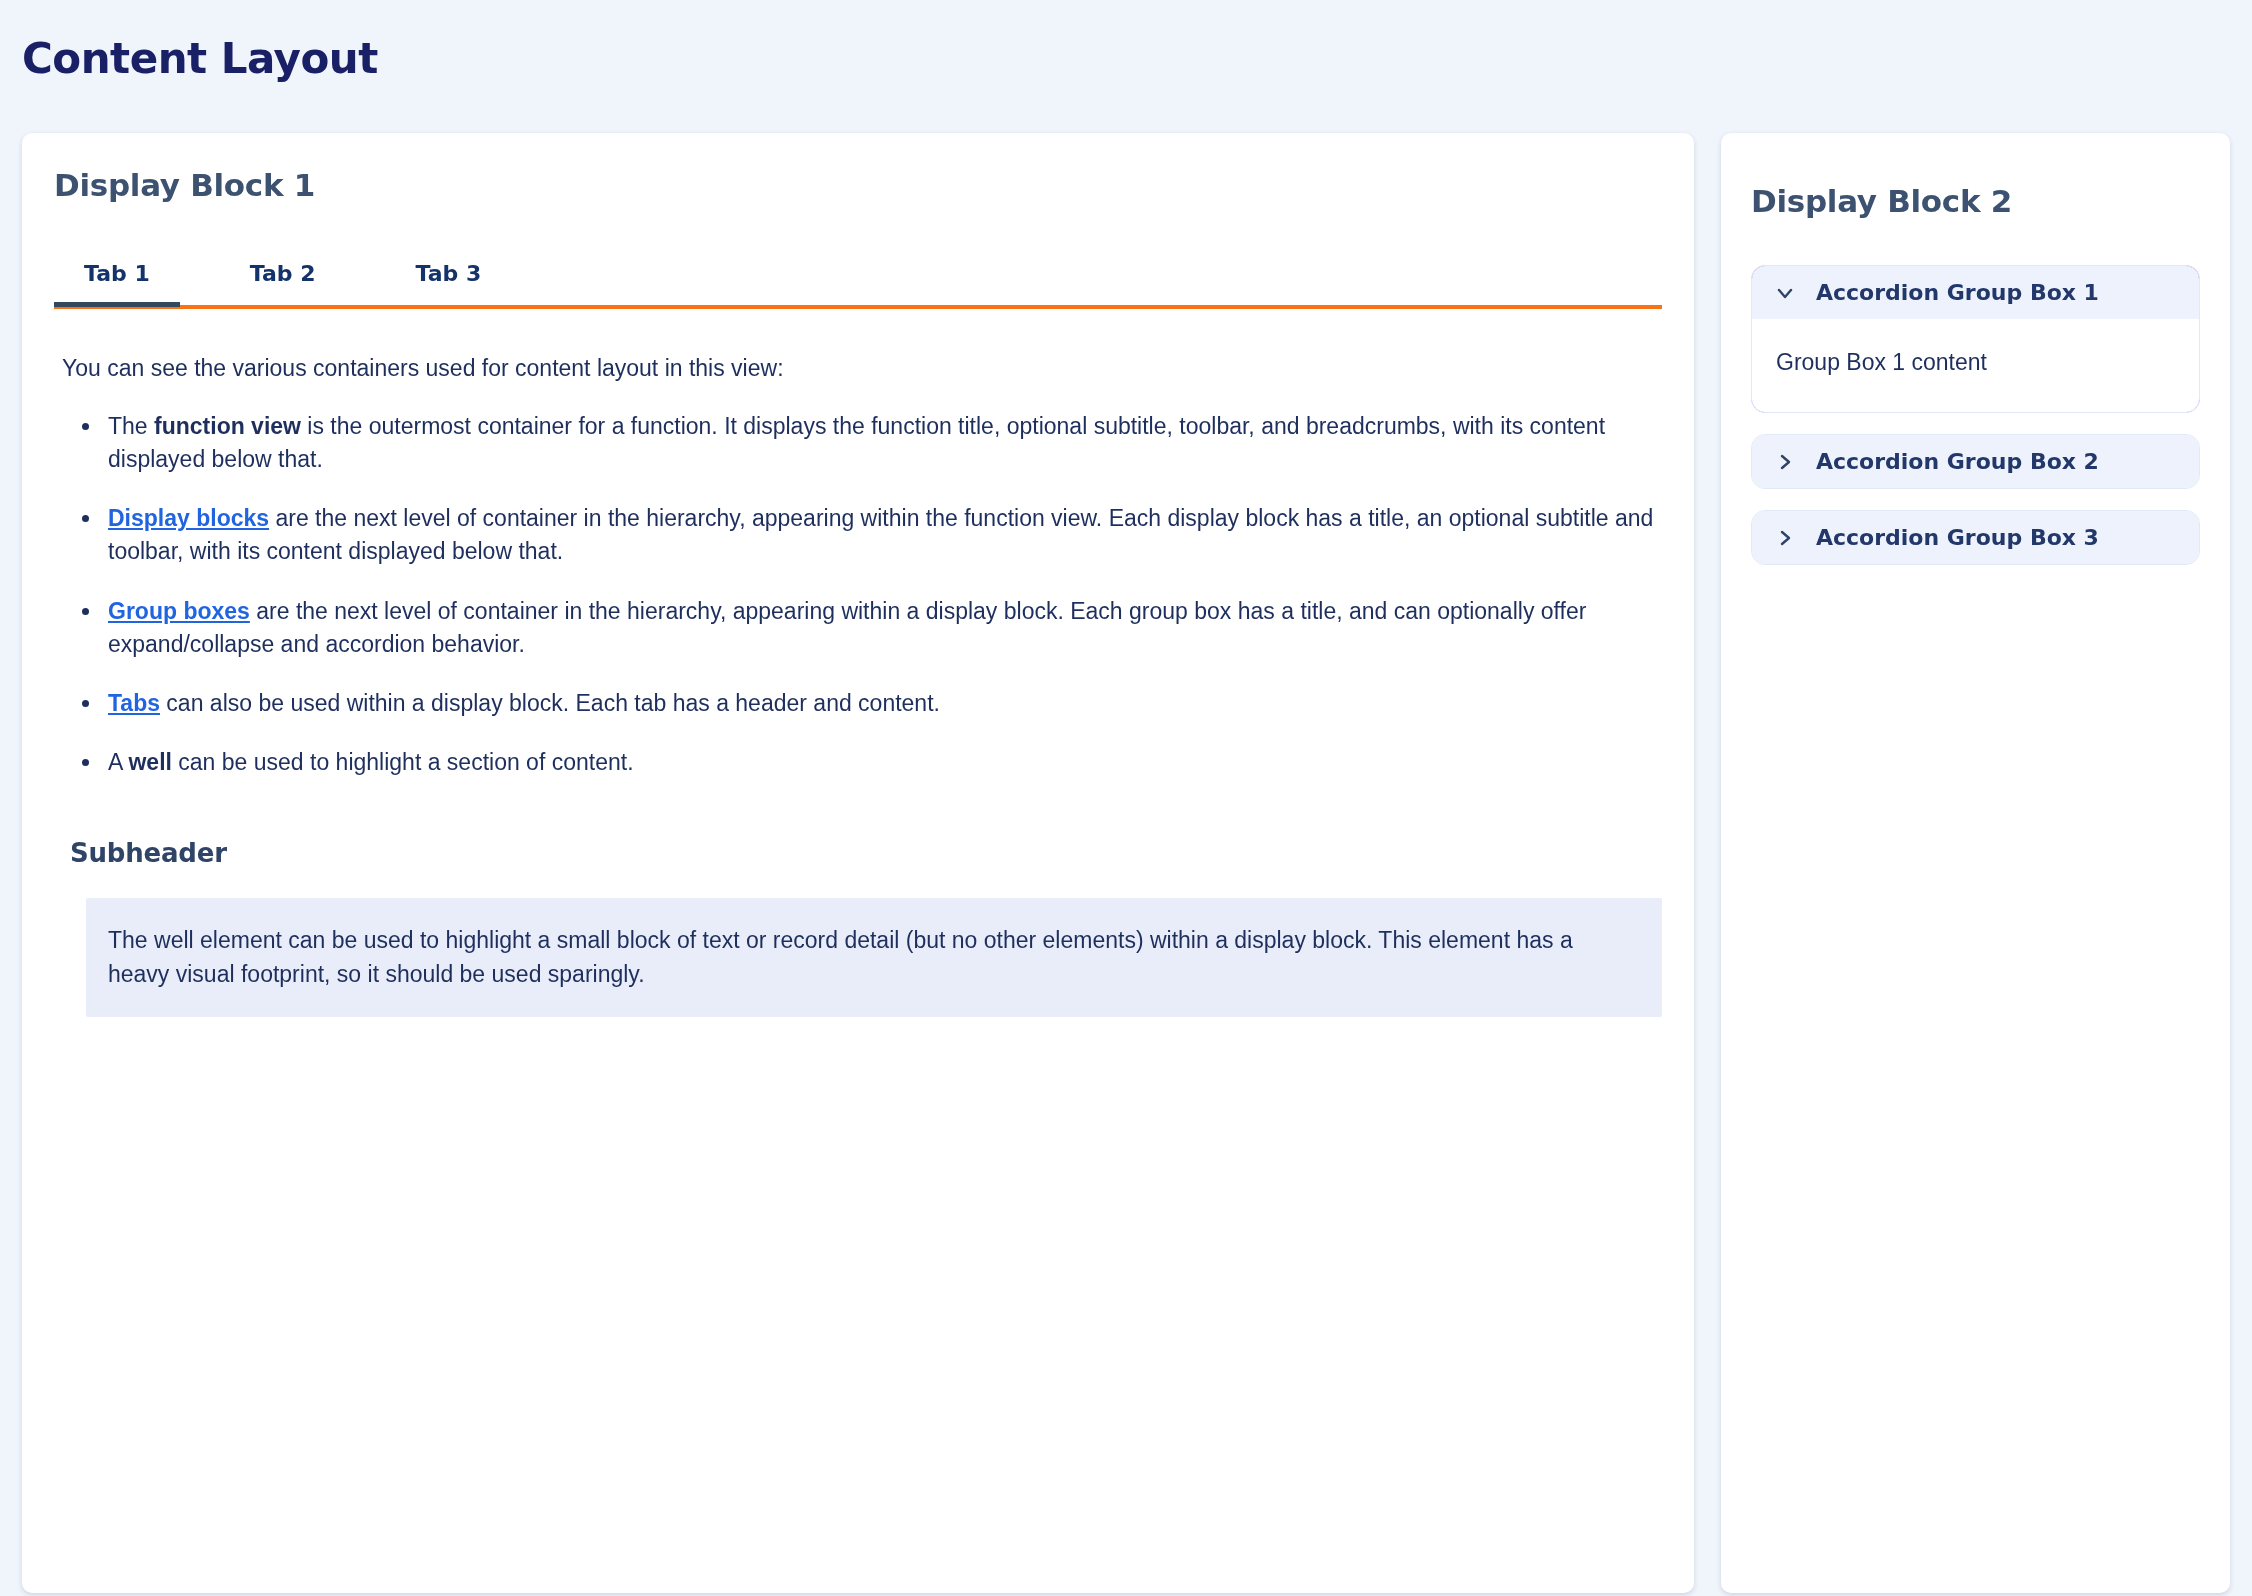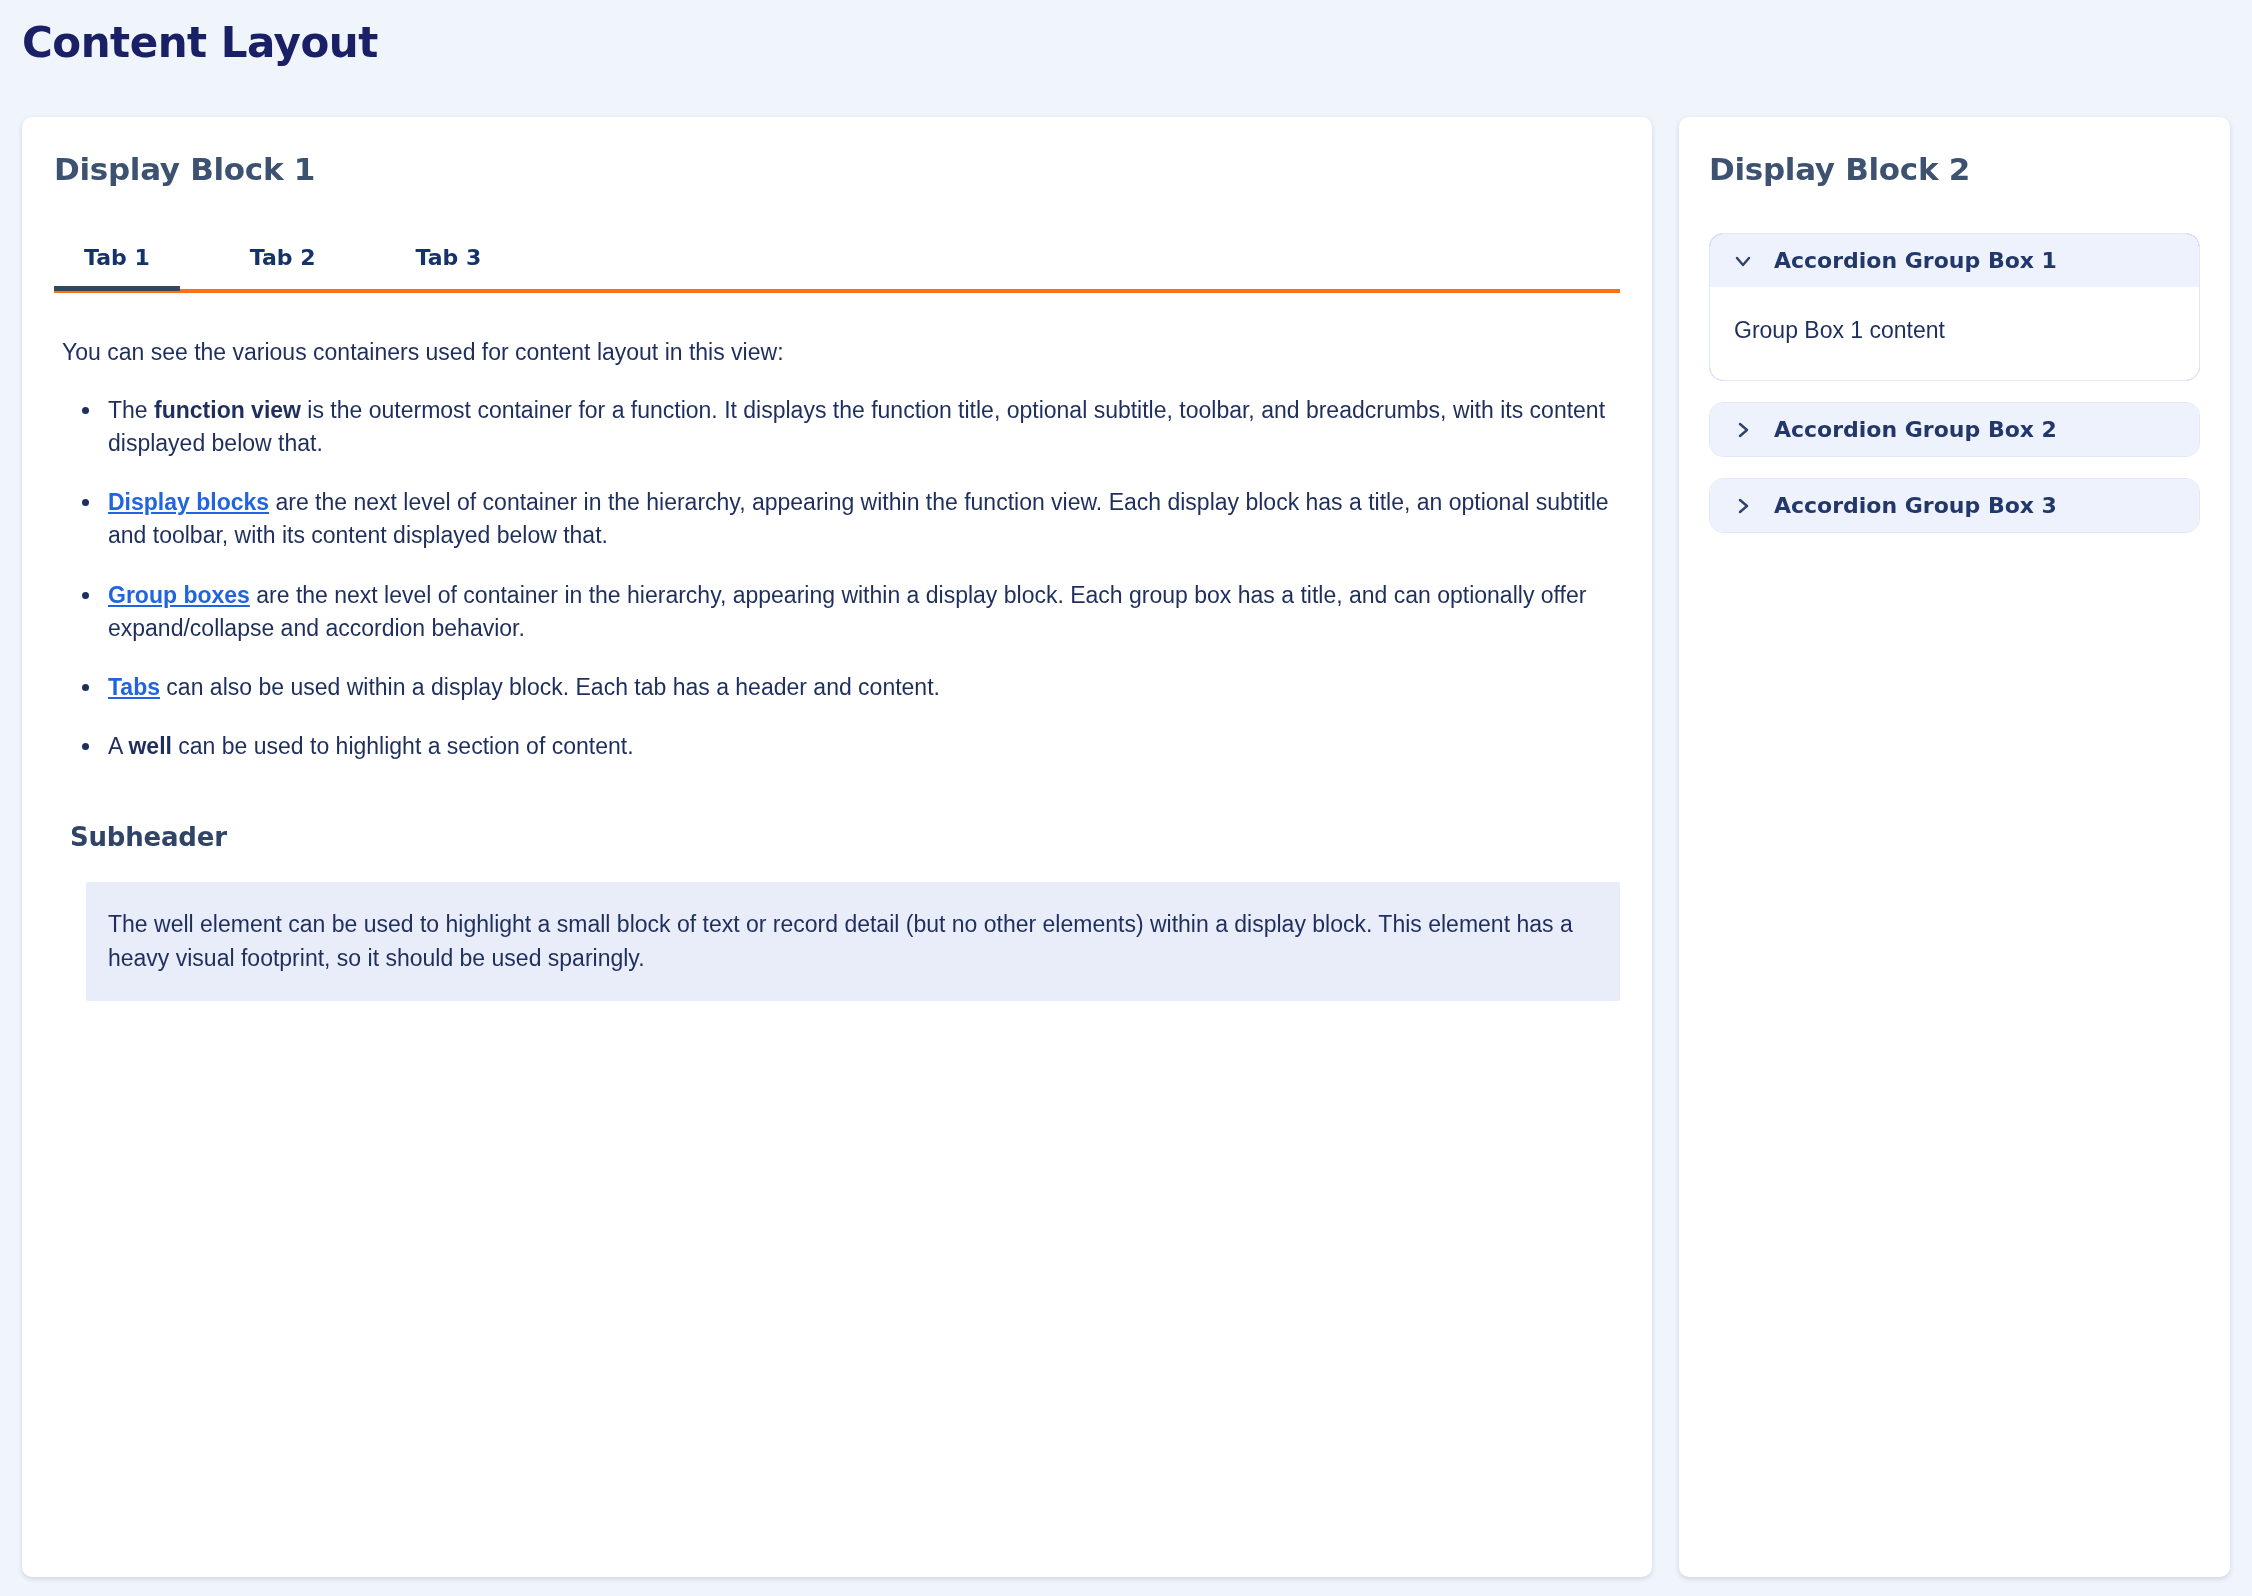--- a/index.html
+++ b/index.html
@@ -9,31 +9,31 @@
     font-family: "Liberation Sans", sans-serif;
     color: #1e2f5e;
     overflow: hidden;
     box-sizing: border-box;
   }
   .page { padding: 18px 22px 0 22px; box-sizing: border-box; height: 100%; }
   .h1 {
     font-family: "DejaVu Sans", sans-serif;
     font-size: 42px; font-weight: 700; color: #1a2066;
     letter-spacing: -0.5px;
-    margin: 0 0 50px 0;
+    margin: 16px 0 50px 0;
   }
   .row { display: flex; gap: 27px; height: 1460px; align-items: stretch; }
   .card {
     background: #ffffff;
     border-radius: 10px;
     box-shadow: 0 2px 5px rgba(33,57,112,0.16);
     box-sizing: border-box;
   }
   .card-left { flex: 1; padding: 34px 32px; }
-  .card-right { width: 551px; padding: 34px 30px; }
+  .card-right { width: 509px; padding: 50px 30px; }
   .block-title {
     font-family: "DejaVu Sans", sans-serif;
     font-size: 31px; font-weight: 700; color: #3d5271;
     margin: 0 0 46px 0; letter-spacing: -0.3px;
   }
   
   .tabs { display: flex; border-bottom: 4px solid #f97316; gap: 40px; }
   .tab {
     padding: 12px 30px 16px 30px;
     font-family: "DejaVu Sans", sans-serif;

